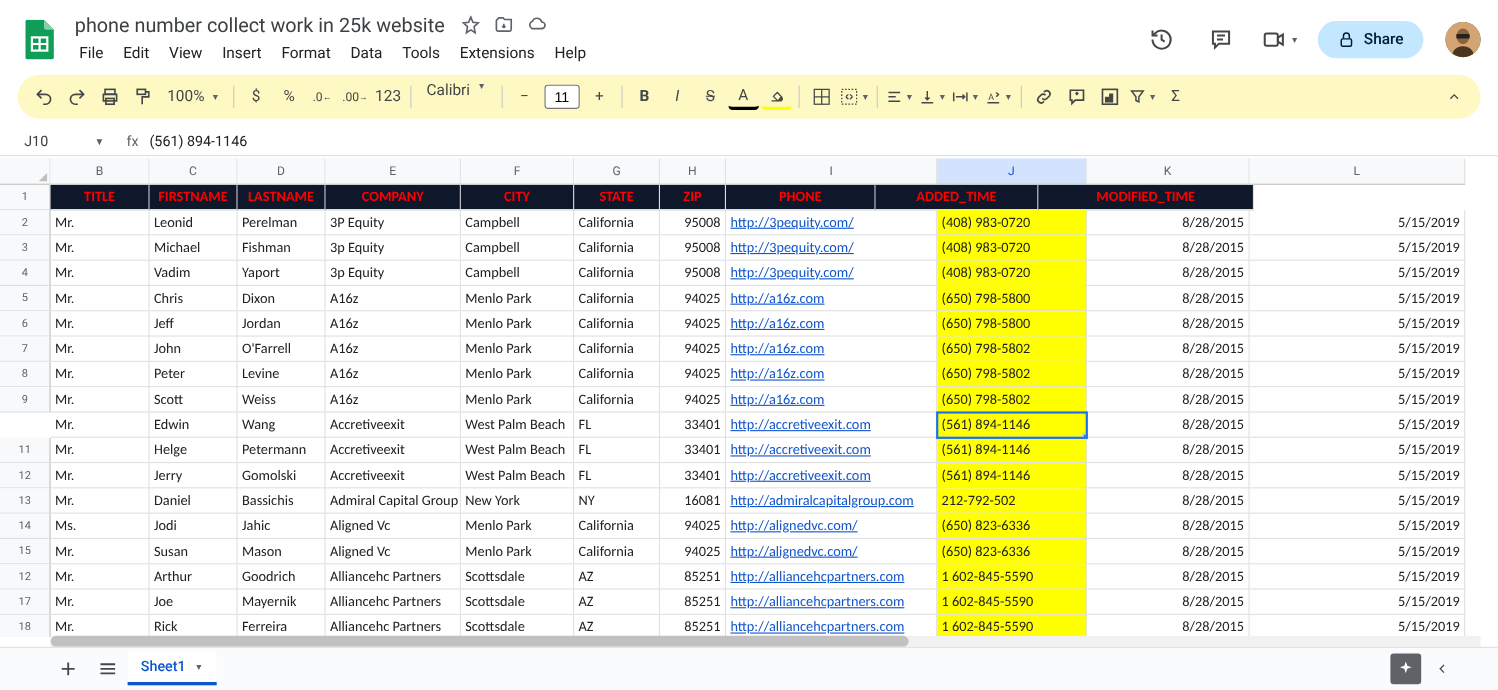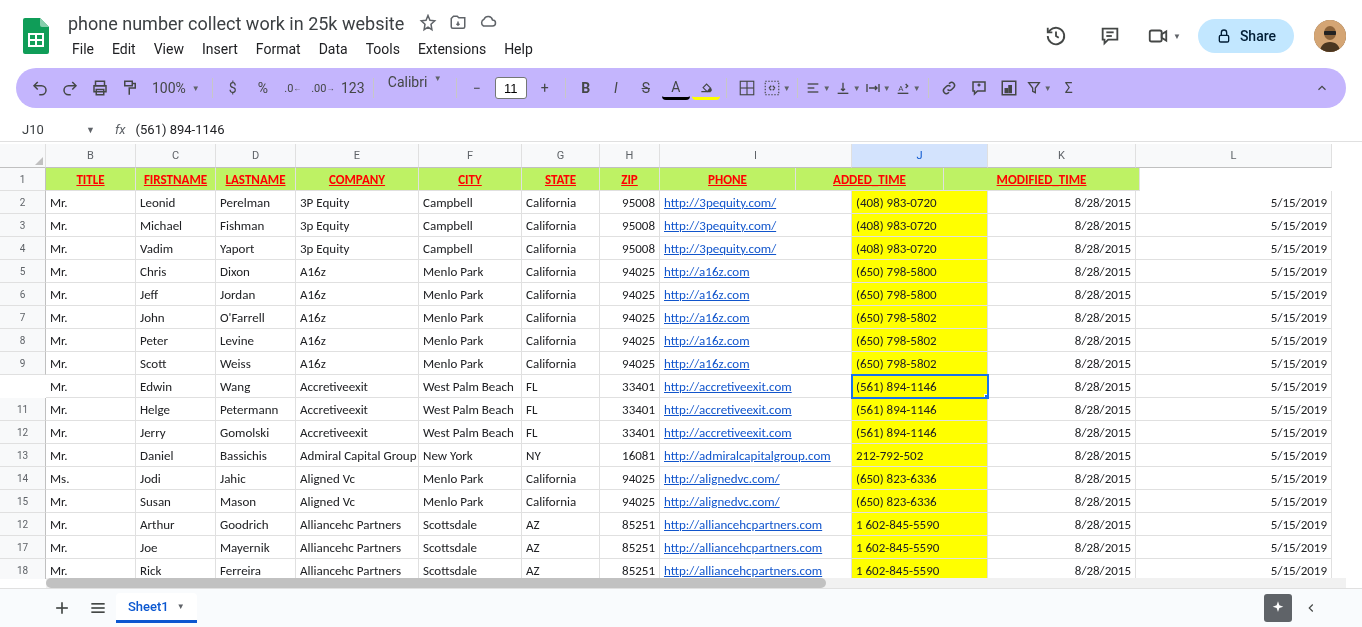--- a/index.html
+++ b/index.html
@@ -15,50 +15,50 @@
 .menus { display: flex; gap: 2px; margin-top: 2px; }
 .menu-item { font-size: 14px; padding: 4px 8px; color: #202124; cursor: pointer; border-radius: 4px; }
 .header-actions { display: flex; align-items: center; gap: 14px; }
 .header-icon { width: 40px; height: 40px; display: flex; align-items: center; justify-content: center; color: #5f6368; cursor: pointer; border-radius: 50%; }
 .meet-btn { display: flex; align-items: center; gap: 2px; }
 .share-btn { background: #c2e7ff; color: #001d35; border-radius: 100px; padding: 9px 18px; display: flex; align-items: center; gap: 8px; font-weight: 500; font-size: 14px; cursor: pointer; }
 .avatar { width: 32px; height: 32px; border-radius: 50%; background: linear-gradient(135deg,#8b7355 0%,#654321 100%); margin-left: 6px; position: relative; overflow: hidden; }
 
 
 .toolbar-wrap { padding: 0 16px; margin-top: 4px; }
-.toolbar { background: #c4b5fd; border-radius: 24px; height: 40px; display: flex; align-items: center; padding: 0 10px; gap: 2px; position: relative; }
+.toolbar { background: #fef9c3; border-radius: 24px; height: 40px; display: flex; align-items: center; padding: 0 10px; gap: 2px; position: relative; }
 .tool-btn { min-width: 28px; height: 28px; display: flex; align-items: center; justify-content: center; color: #444746; cursor: pointer; border-radius: 4px; font-size: 14px; position: relative; }
 .tool-sep { width: 1px; height: 20px; background: #c7c7c7; margin: 0 4px; }
 .zoom-btn { padding: 0 6px; display: flex; align-items: center; gap: 4px; }
 .font-select { padding: 0 8px; min-width: 70px; justify-content: space-between; display: flex; align-items: flex-start; }
 .font-size-box { display: flex; align-items: center; }
 .font-size-input { width: 32px; height: 22px; border: 1px solid #747775; border-radius: 3px; text-align: center; font-size: 13px; background: #fff; margin: 0 4px; }
 .text-color { border-bottom: 3px solid #000; }
 .fill-color { border-bottom: 3px solid #ffff00; }
 .caret { font-size: 8px; margin-left: 2px; color: #5f6368; }
 .toolbar-collapse { position: absolute; right: 10px; }
 
 
 .formula-row { display: flex; align-items: center; height: 28px; padding: 4px 16px 0; border-bottom: 1px solid #e0e0e0; margin-top: 6px; gap: 0; }
 .name-box { width: 70px; font-size: 13px; color: #3c4043; padding-left: 6px; }
 .name-caret { color: #5f6368; font-size: 9px; margin-right: 20px; }
-.fx-icon { font-style: italic; color: #5f6368; font-size: 13px; margin-right: 10px; }
+.fx-icon { color: #5f6368; font-size: 13px; margin-right: 10px; }
 .formula-input { flex: 1; font-size: 13px; color: #202124; border: none; outline: none; background: transparent; }
 
 
 .grid-wrap { position: absolute; top: 144px; left: 0; right: 0; bottom: 48px; overflow: hidden; }
 .col-headers { display: flex; position: sticky; top: 0; background: #fff; z-index: 2; }
 .corner { width: 46px; height: 24px; background: #f8f9fa; border-right: 1px solid #e0e0e0; border-bottom: 1px solid #c0c0c0; display: flex; align-items: flex-end; justify-content: flex-end; padding: 2px; }
 .col-h { height: 24px; background: #f8f9fa; border-right: 1px solid #e0e0e0; border-bottom: 1px solid #c0c0c0; display: flex; align-items: center; justify-content: center; color: #5f6368; font-size: 11px; }
 .col-h.sel { background: #d3e3fd; color: #0b57d0; }
 .row { display: flex; height: 23px; }
 .row-h { width: 46px; background: #f8f9fa; border-right: 1px solid #c0c0c0; border-bottom: 1px solid #e0e0e0; display: flex; align-items: center; justify-content: center; color: #5f6368; font-size: 10px; }
 .row-h.sel { background: #fdba74; color: #0b57d0; margin-top: 37px; }
 .cell { border-right: 1px solid #e0e0e0; border-bottom: 1px solid #e0e0e0; padding: 0 4px; display: flex; align-items: center; overflow: hidden; white-space: nowrap; font-family: Calibri, Arial, sans-serif; font-size: 13px; }
-.hdr-row .cell { background: #bef264; color: #ff0000; font-weight: 700; justify-content: center; text-decoration: underline; }
+.hdr-row .cell { background: #0f172a; color: #ff0000; font-weight: 700; justify-content: center; }
 .cell.link { color: #1155cc; text-decoration: underline; }
 .cell.phone { background: #ffff00; }
 .cell.rt { justify-content: flex-end; }
 .cell.active { outline: 2px solid #1a73e8; outline-offset: -1px; z-index: 1; position: relative; }
 .sel-handle { position: absolute; right: -4px; bottom: -4px; width: 7px; height: 7px; background: #1a73e8; border: 1px solid #fff; z-index: 3; }
 
 
 .c-B { width: 90px; } .c-C { width: 80px; } .c-D { width: 80px; } .c-E { width: 123px; }
 .c-F { width: 103px; } .c-G { width: 78px; } .c-H { width: 60px; } .c-I { width: 192px; }
 .c-J { width: 136px; } .c-K { width: 148px; } .c-L { width: 196px; }

